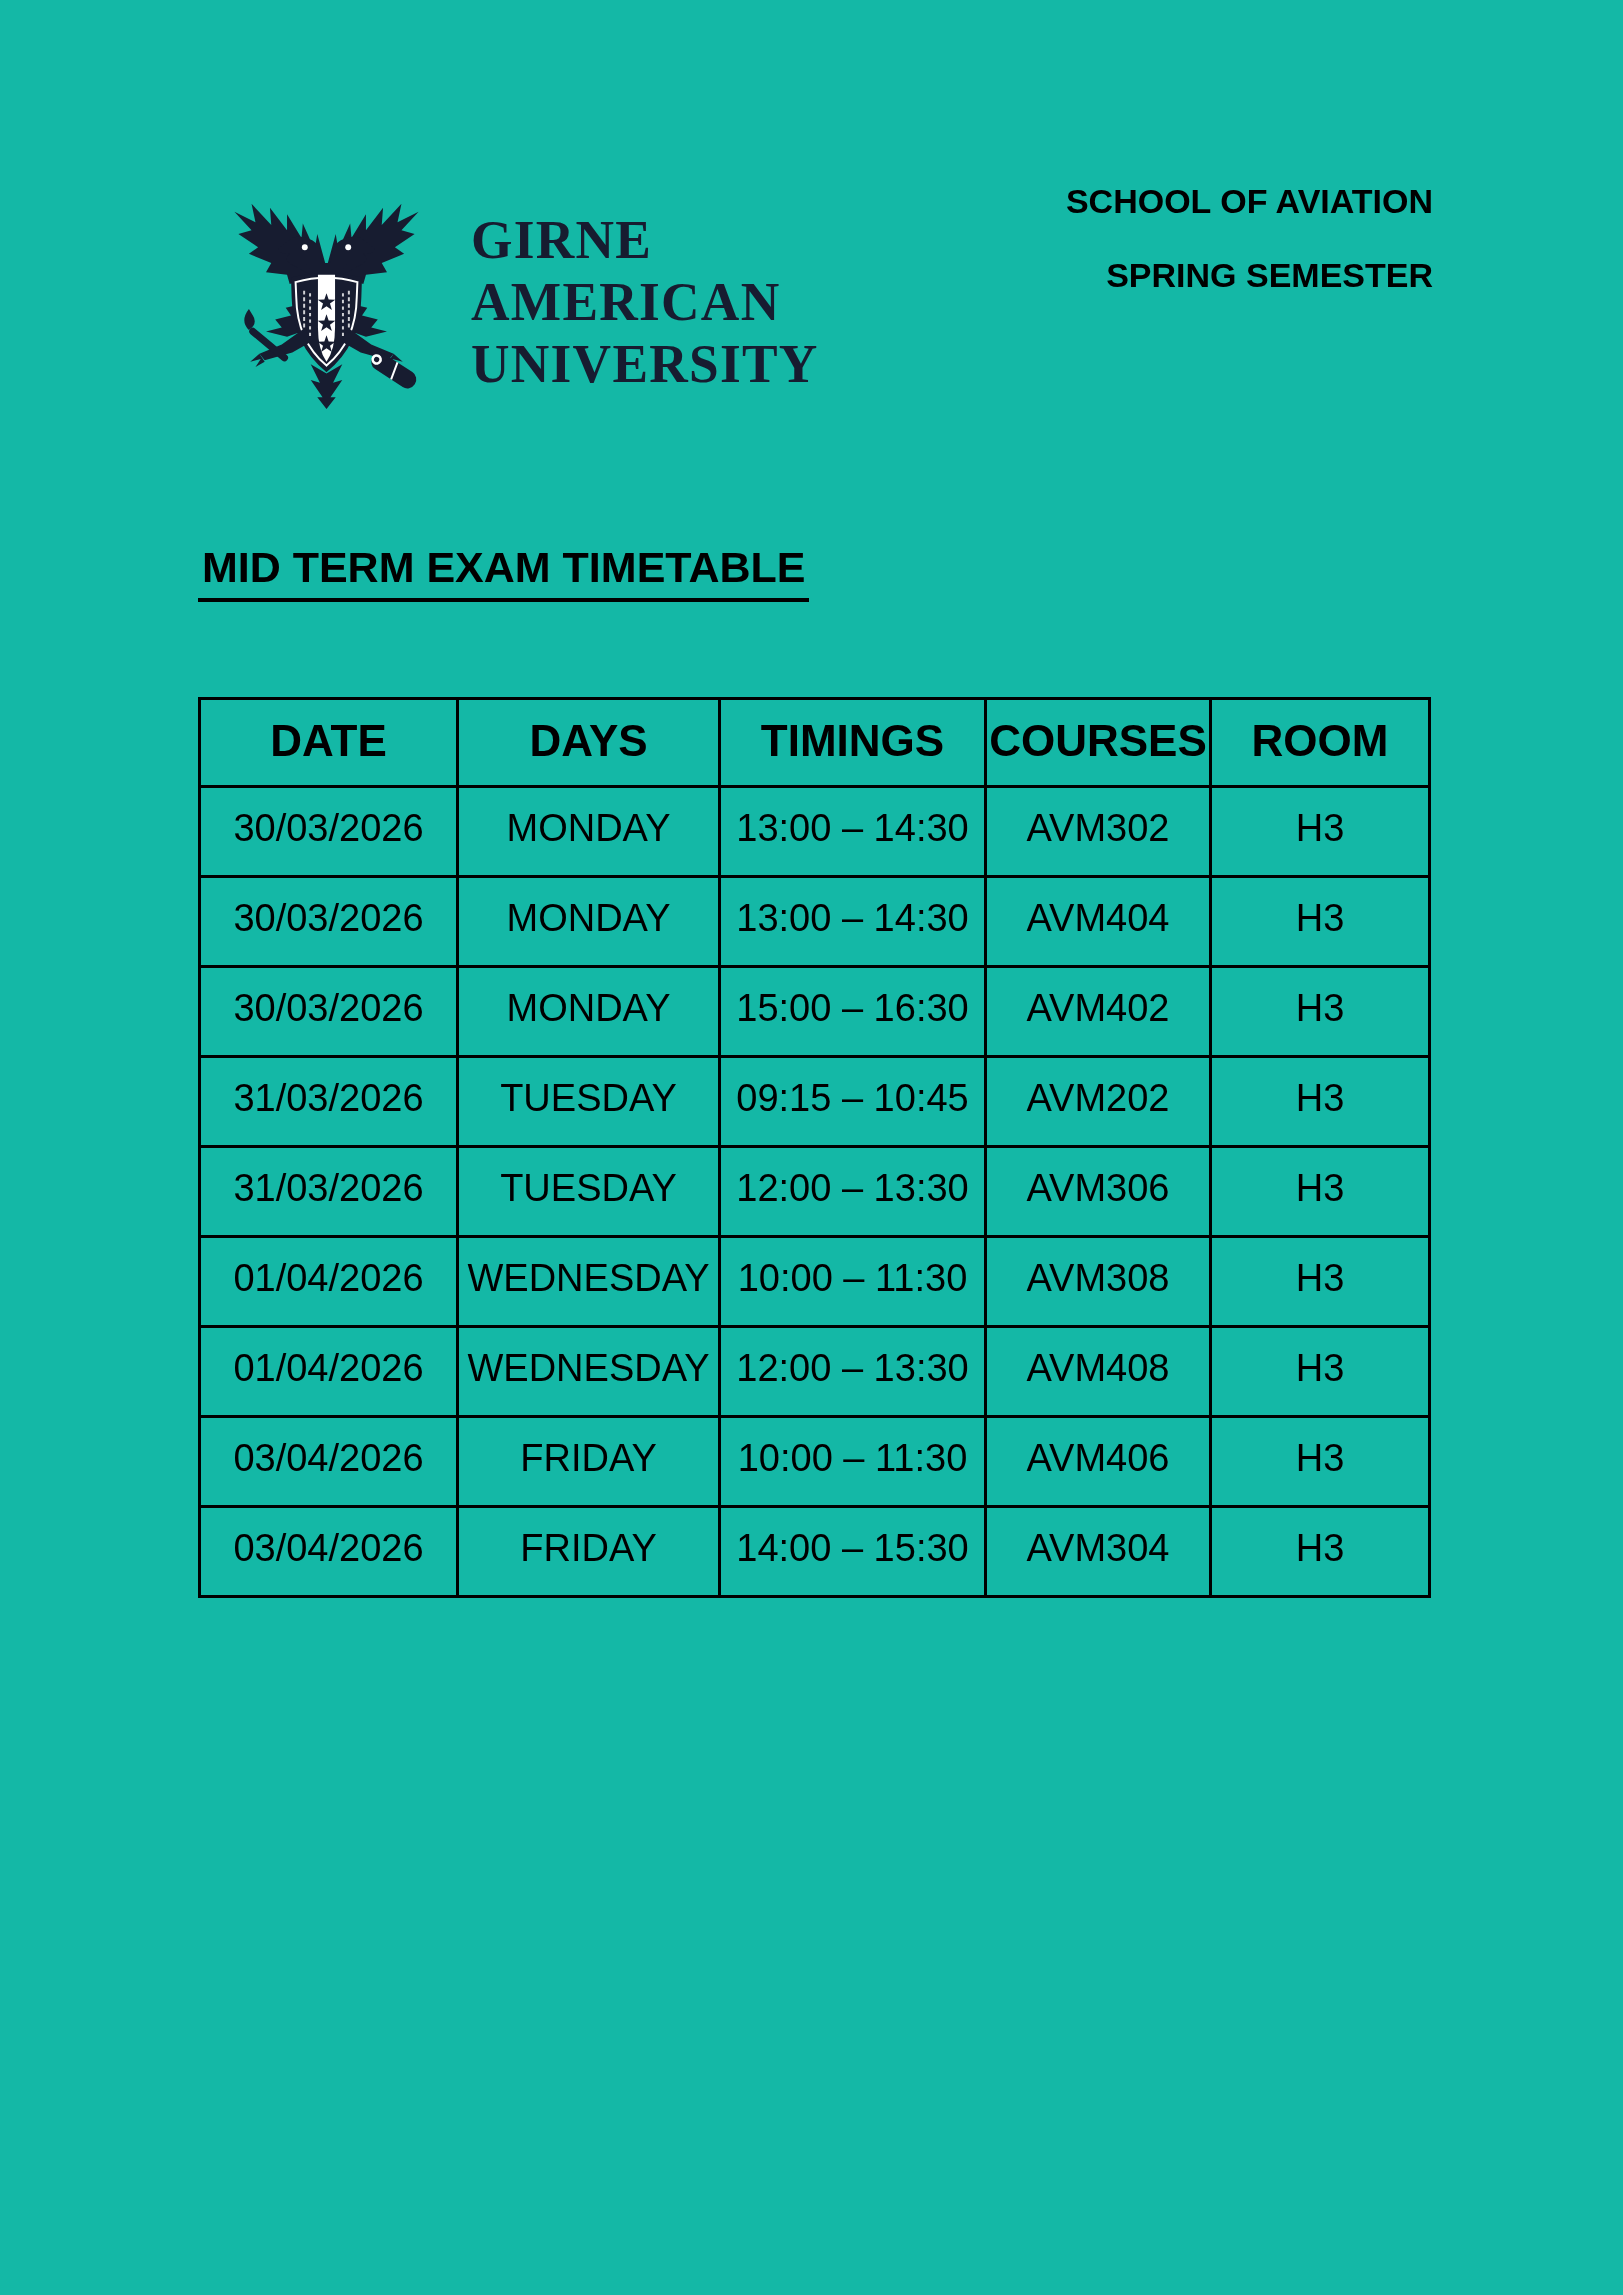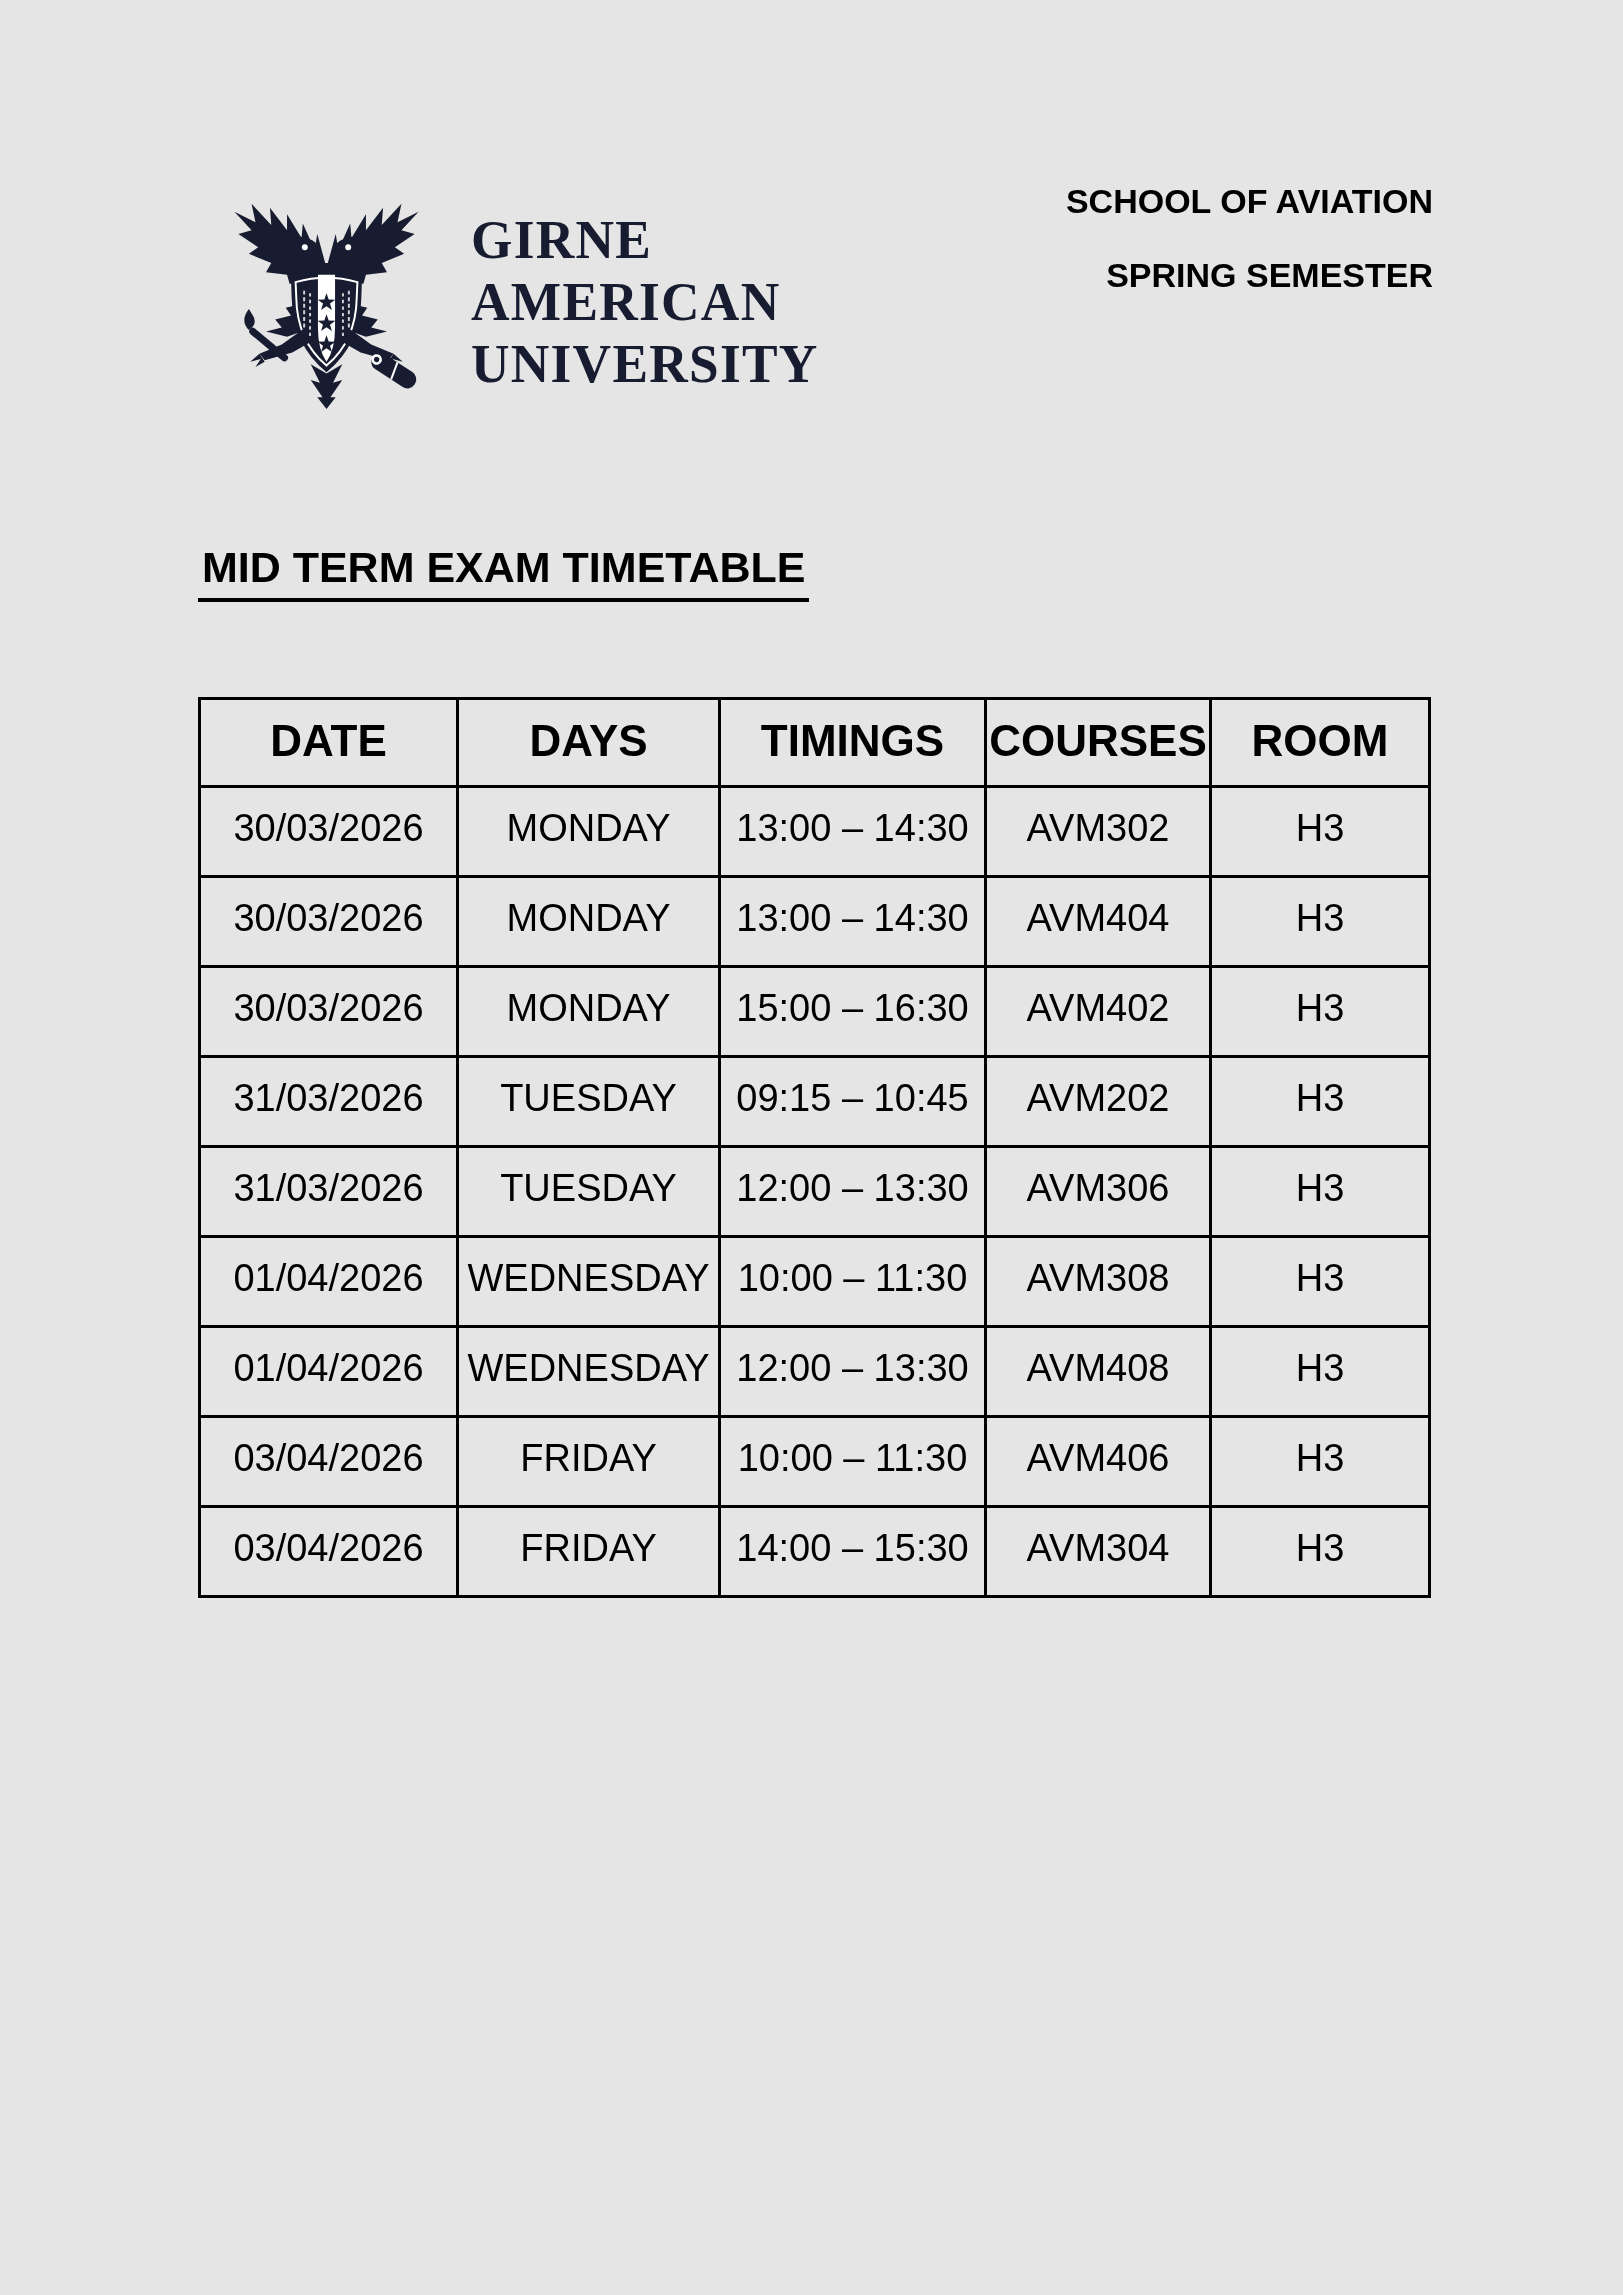--- a/index.html
+++ b/index.html
@@ -1,21 +1,21 @@
 <!DOCTYPE html>
 <html style="font-size:10.5px"><head>
 <meta charset="utf-8">
 <style>
   html,body{margin:0;padding:0;}
   body{
     width:1623px;height:2295px;background:#ffffff;position:relative;
     font-family:"Liberation Sans", sans-serif;color:#000;
     overflow:hidden;
   }
-  .page{position:absolute;inset:0;background:#e5e5e5;}
+  .page{position:absolute;inset:0;background:#14b8a6;}
 
   
   .emblem{position:absolute;left:221px;top:192px;width:211px;height:217px;}
   .wordmark{
     position:absolute;left:471px;top:209px;
     color:#171c30;
     font-family:"Liberation Serif", serif;font-weight:bold;
     font-size:55px;line-height:62px;letter-spacing:1.3px;
     transform:scaleX(0.97);transform-origin:left top;
     white-space:nowrap;

